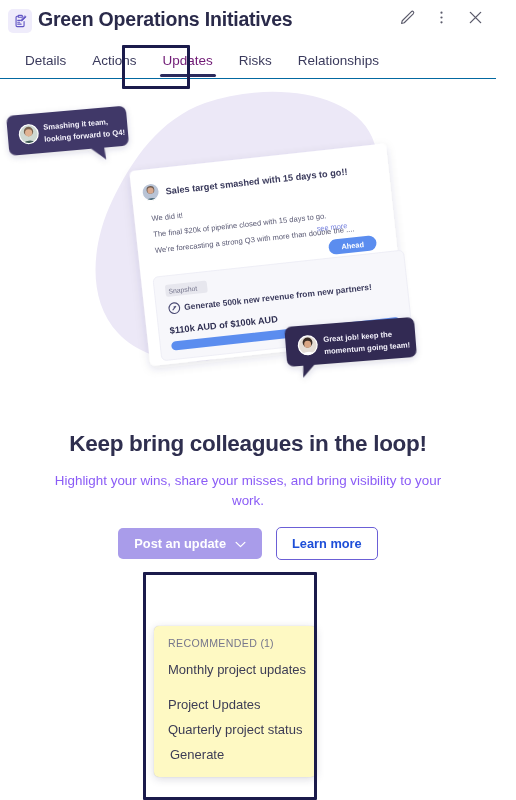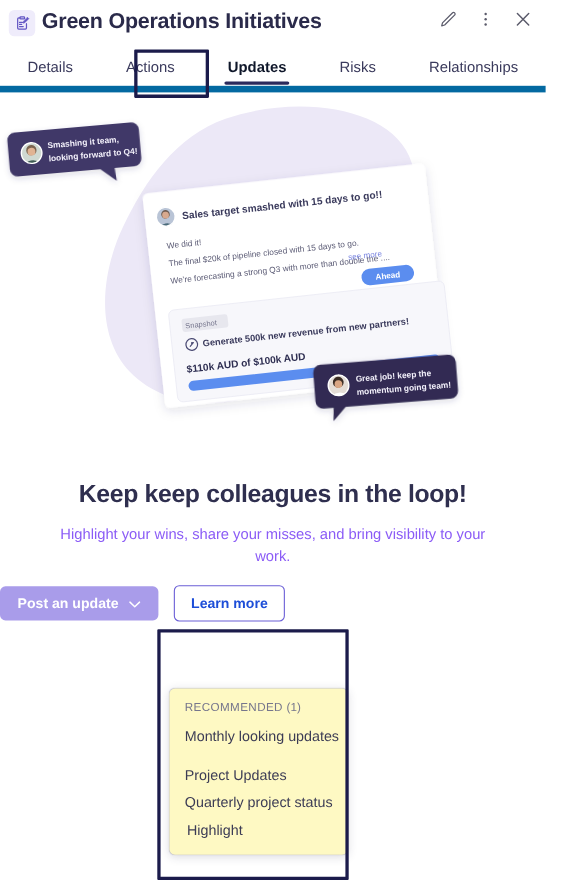--- a/index.html
+++ b/index.html
@@ -34,27 +34,27 @@
     position: absolute; top: 6px; right: 10px;
     display: flex; align-items: center; gap: 12px;
   }
   .hicon { width: 22px; height: 22px; display: flex; align-items:center; justify-content:center; cursor: pointer; }
   .hicon svg { display:block; }
 
   
   .tabbar {
     position: relative; margin-top: 16px;
     display: flex; align-items: flex-end; gap: 0;
-    padding: 0 12px; border-bottom: 6px solid #0369a1; justify-content: space-between;
+    padding: 0 12px; border-bottom: 1px solid #0369a1;
   }
   .tab {
     font-size: 13.5px; color: #3a3a5c; padding: 4px 13px 10px 13px;
     position: relative; cursor: pointer; white-space: nowrap;
   }
-  .tab.active { font-weight: 700; color: #0f172a; }
+  .tab.active { font-weight: 400; color: #701a75; }
   .tab.active::after {
     content:""; position:absolute; left:10px; right:10px; bottom:1px;
     height: 3px; border-radius: 2px; background: #2a2a5c;
   }
   .hl-box {
     position: absolute; border: 3px solid #1b1b4b; pointer-events:none;
     border-radius: 1px;
   }
   #hl-tab { left: 122px; top: -4px; width: 68px; height: 44px; }
 
@@ -69,21 +69,21 @@
     letter-spacing: -0.3px; line-height: 30px;
   }
   .subhead {
     margin-top: 12px; font-size: 13.4px; color: #8b5cf6;
     line-height: 20px;
   }
 
   
   .cta-row {
     position: relative; margin-top: 16px;
-    display: flex; align-items: center; gap: 14px;
+    display: flex; justify-content: center; align-items: center; gap: 14px;
   }
   .btn-primary {
     background: #a99cea; color: #ffffff; border: none;
     border-radius: 5px; padding: 8px 16px;
     font-size: 12.8px; font-weight: 700; font-family: "Liberation Sans", sans-serif;
     display: inline-flex; align-items: center; gap: 9px; cursor: pointer;
   }
   .btn-primary .chev { display:inline-block; }
   .btn-outline {
     background: #ffffff; color: #1d4ed8; border: 1.4px solid #6b5fd6;
@@ -253,45 +253,45 @@
           </g>
           <circle cx="0" cy="0" r="9.4" fill="none" stroke="#ffffff" stroke-width="1.2"></circle>
         </g>
         <text x="324" y="255" font-family="Liberation Sans, sans-serif" font-size="7.6" font-weight="700" fill="#f2f0fa">Great job! keep the</text>
         <text x="324" y="267" font-family="Liberation Sans, sans-serif" font-size="7.6" font-weight="700" fill="#f2f0fa">momentum going team!</text>
       </g>
     </svg>
   </div>
 
   <div class="copy">
-    <div class="headline">Keep keep colleagues in the loop!</div>
+    <div class="headline">Keep bring colleagues in the loop!</div>
     <div class="subhead">Highlight your wins, share your misses, and bring visibility to your work.</div>
   </div>
 
   <div class="cta-row">
     <button class="btn-primary">
       <span>Post an update</span>
       <span class="chev">
         <svg width="11" height="7" viewBox="0 0 12 8" fill="none" stroke="#ffffff" stroke-width="1.5" stroke-linecap="round" stroke-linejoin="round">
           <path d="M1 1.6 L6 6.4 L11 1.6"></path>
         </svg>
       </span>
     </button>
     <button class="btn-outline">Learn more</button>
   </div>
 
   <div class="dropdown">
     <div class="dd-group-label">
       <span>RECOMMENDED</span>
       <span class="cnt">(1)</span>
     </div>
-    <div class="dd-item">Monthly looking updates</div>
+    <div class="dd-item">Monthly project updates</div>
 
     <div class="dd-gap"></div>
 
     <div class="dd-item">Project Updates</div>
     <div class="dd-item">Quarterly project status</div>
-    <div class="dd-item indent">Highlight</div>
+    <div class="dd-item indent">Generate</div>
   </div>
 
   <div class="hl-box" id="hl-dropdown"></div>
 
 </div>
 
 </body></html>

